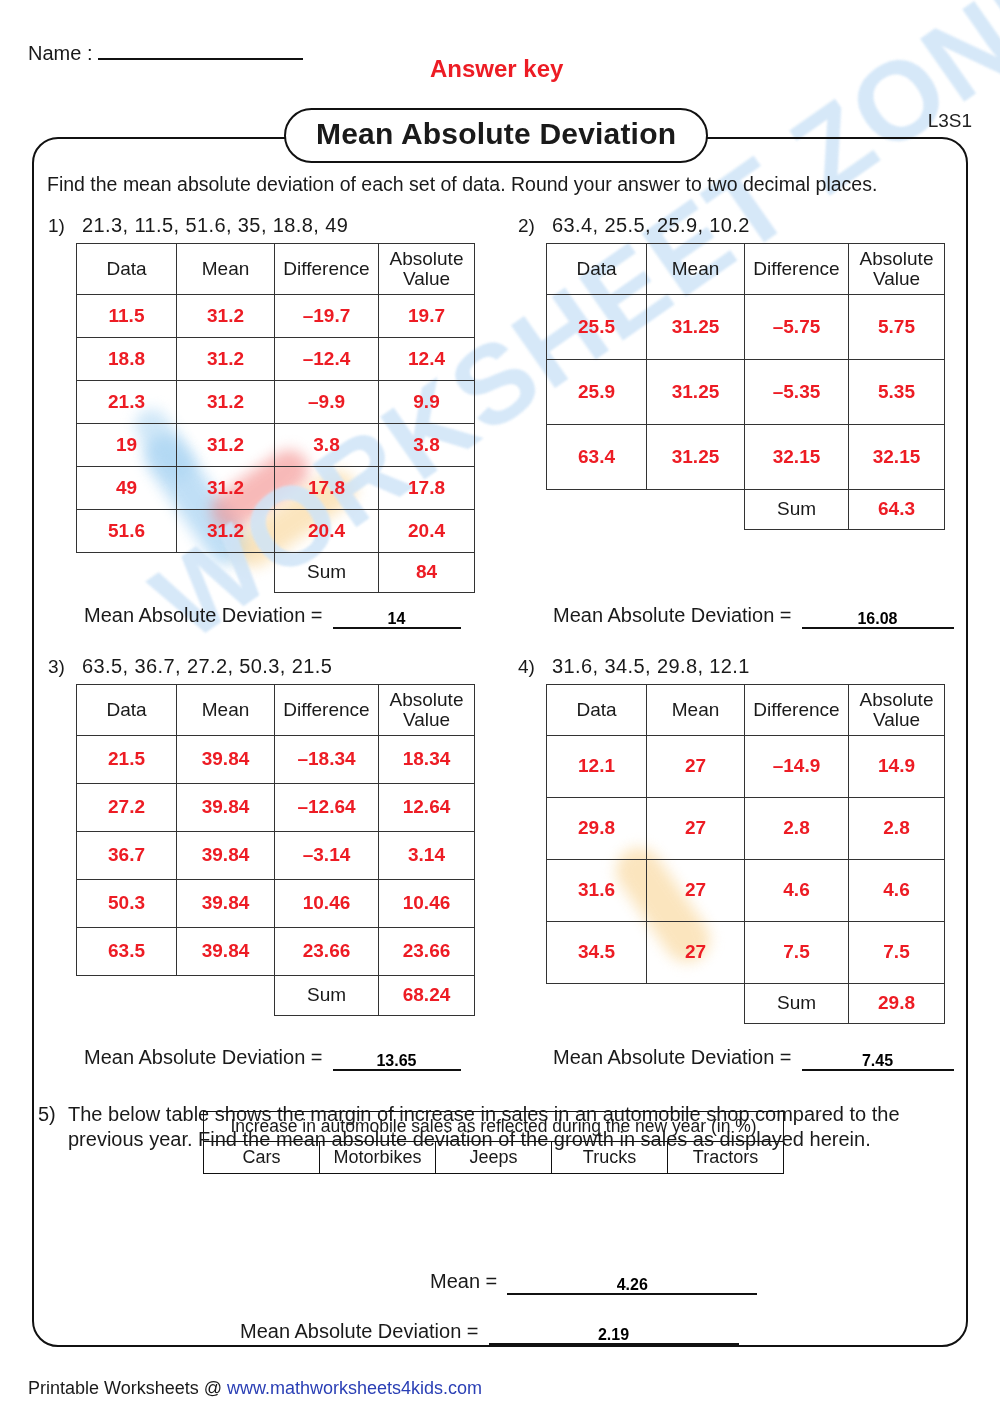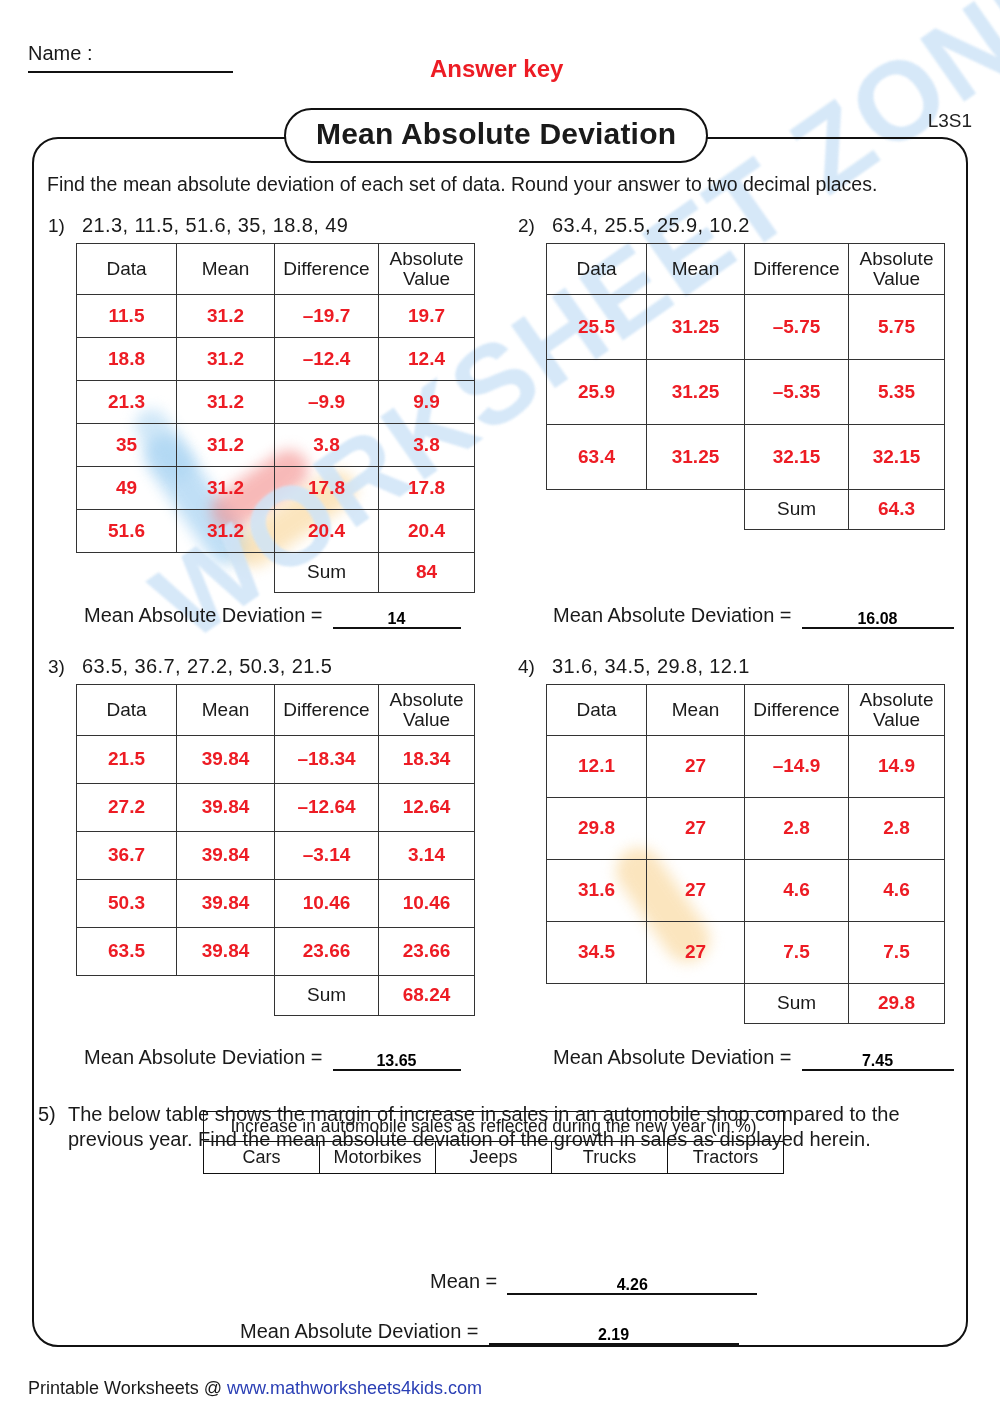--- a/index.html
+++ b/index.html
@@ -43,21 +43,20 @@
     border-radius: 40px;
     filter: blur(7px);
     opacity: .55;
   }
 
   
   #name-row {
     position: absolute; left: 28px; top: 42px;
     display: flex; align-items: baseline; gap: 6px;
     z-index: 3;
-    flex-direction: column;
   }
   #name-label { font-size: 20px; }
   #name-line {
     display: inline-block;
     width: 205px; height: 0;
     border-bottom: 2.5px solid #111;
     margin-bottom: 3px;
   }
   #answer-key {
     position: absolute; left: 430px; top: 55px;
@@ -237,21 +236,21 @@
       <td class="val">–12.4</td>
       <td class="val">12.4</td>
     </tr>
     <tr style="height:43px;">
       <td class="val">21.3</td>
       <td class="val">31.2</td>
       <td class="val">–9.9</td>
       <td class="val">9.9</td>
     </tr>
     <tr style="height:43px;">
-      <td class="val">35</td>
+      <td class="val">19</td>
       <td class="val">31.2</td>
       <td class="val">3.8</td>
       <td class="val">3.8</td>
     </tr>
     <tr style="height:43px;">
       <td class="val">49</td>
       <td class="val">31.2</td>
       <td class="val">17.8</td>
       <td class="val">17.8</td>
     </tr>

